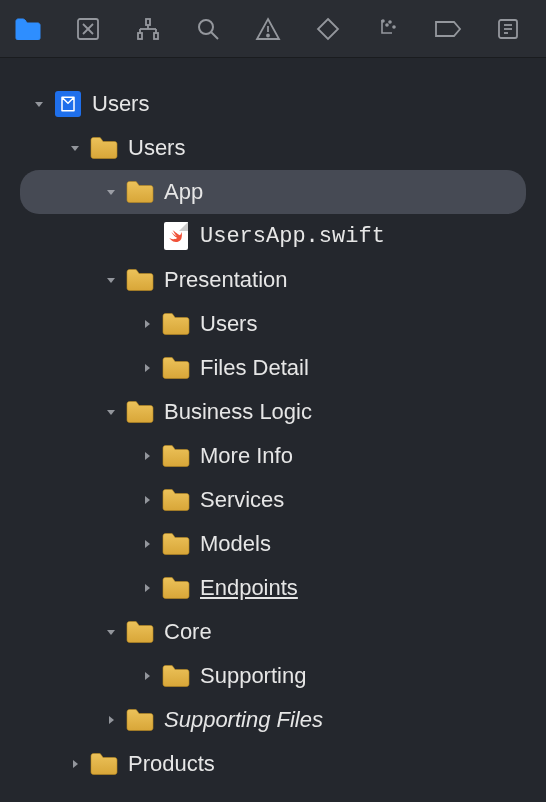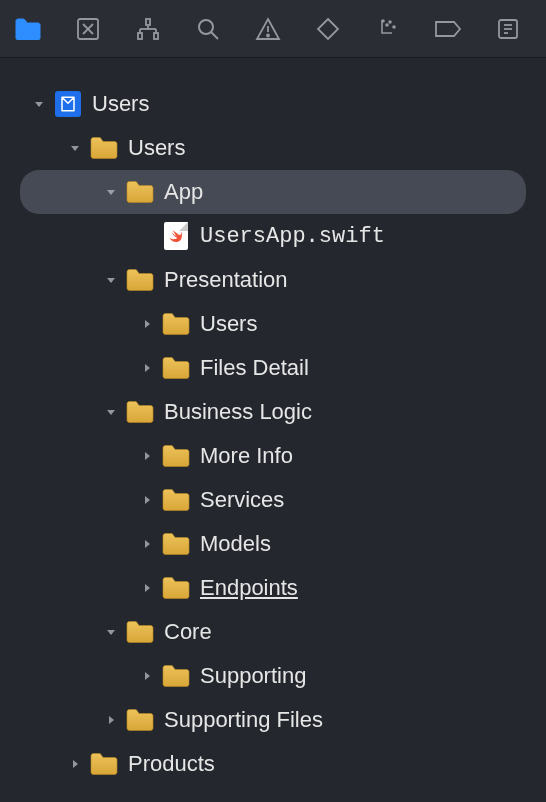--- a/index.html
+++ b/index.html
@@ -363,21 +363,21 @@
           <path d="M2 4 L6 9 L10 4 Z" fill="#b8bbc1"></path>
         </svg>
       </div>
       <div class="icon-slot folder-icon">
         <svg viewBox="0 0 28 22">
           <path d="M1 4 L1 19 C1 20.5 2 21.5 3.5 21.5 L24.5 21.5 C26 21.5 27 20.5 27 19 L27 7 C27 5.5 26 4.5 24.5 4.5 L13 4.5 L11 1.5 C10.7 1 10 0.5 9 0.5 L3.5 0.5 C2 0.5 1 1.5 1 3 Z" fill="url(#fgrad)" stroke="#b88a20" stroke-width="0.6"></path>
         </svg>
       </div>
       <span class="label">Supporting</span>
     </div>
-    <div class="row" style="padding-left: 82px;">
+    <div class="row" style="padding-left: 82px; font-style: italic;">
       <div class="disclosure">
         <svg viewBox="0 0 12 12" style="transform:rotate(-90deg)">
           <path d="M2 4 L6 9 L10 4 Z" fill="#b8bbc1"></path>
         </svg>
       </div>
       <div class="icon-slot folder-icon">
         <svg viewBox="0 0 28 22">
           <path d="M1 4 L1 19 C1 20.5 2 21.5 3.5 21.5 L24.5 21.5 C26 21.5 27 20.5 27 19 L27 7 C27 5.5 26 4.5 24.5 4.5 L13 4.5 L11 1.5 C10.7 1 10 0.5 9 0.5 L3.5 0.5 C2 0.5 1 1.5 1 3 Z" fill="url(#fgrad)" stroke="#b88a20" stroke-width="0.6"></path>
         </svg>
       </div>

